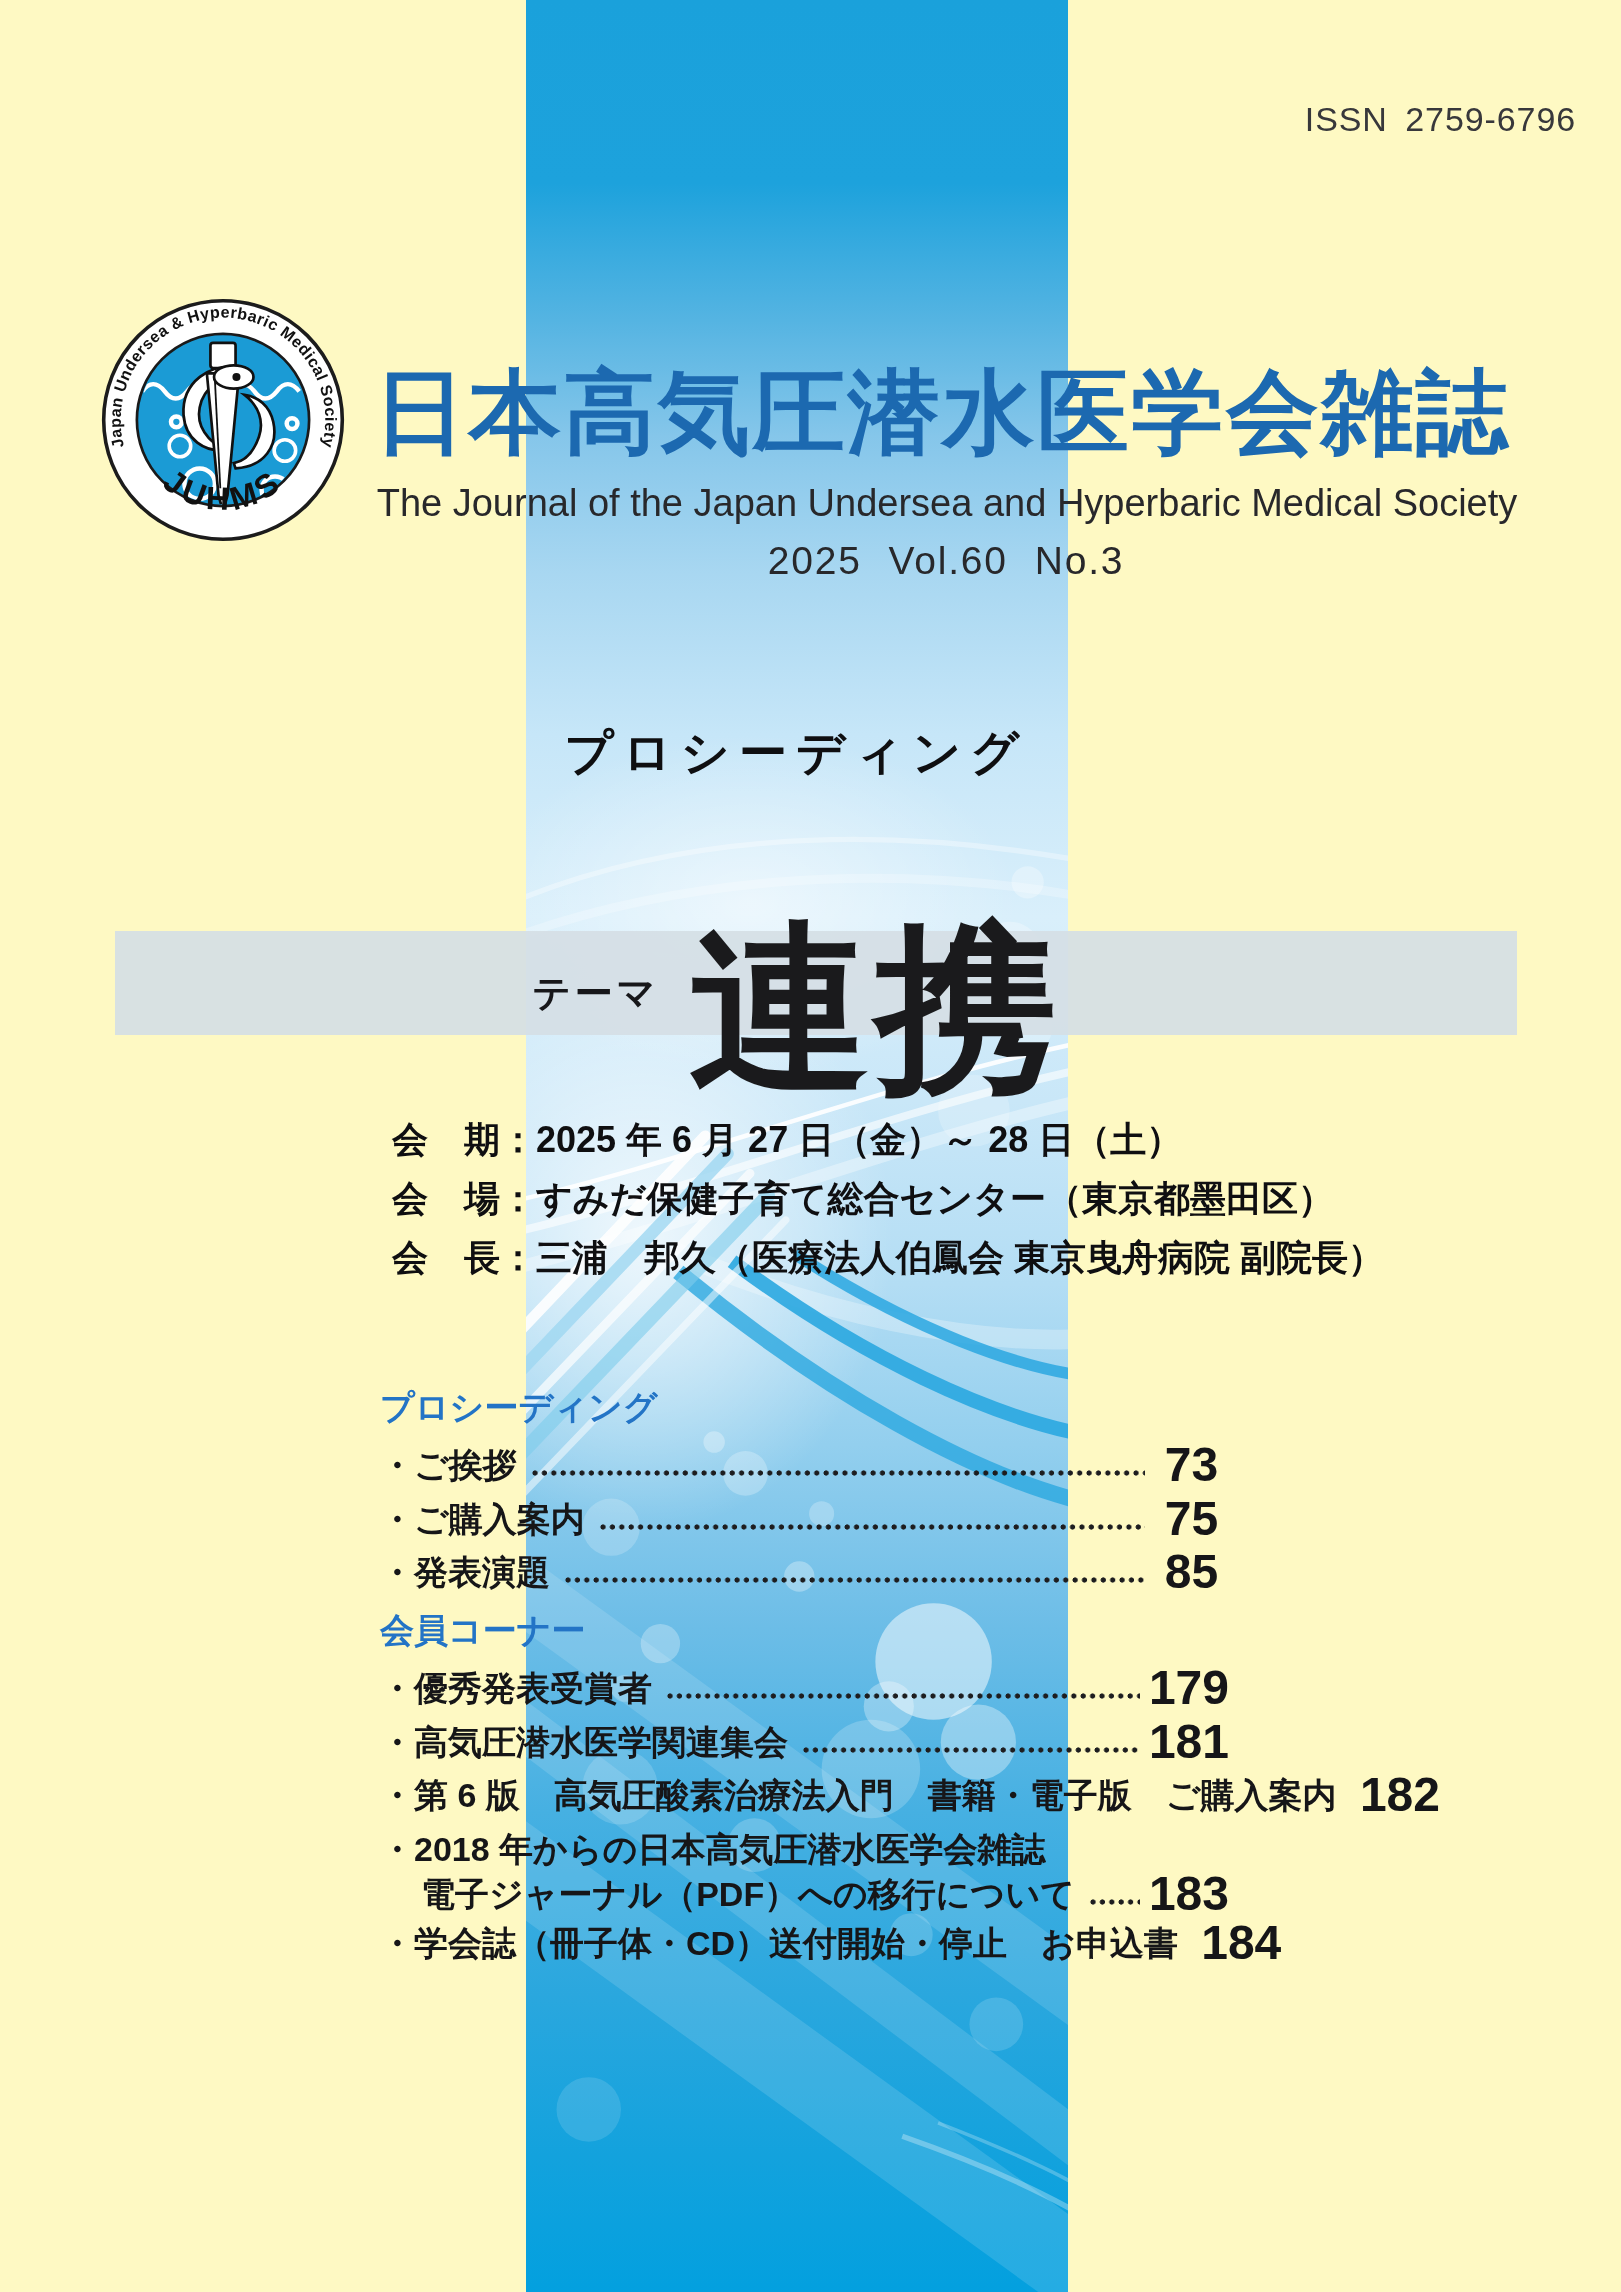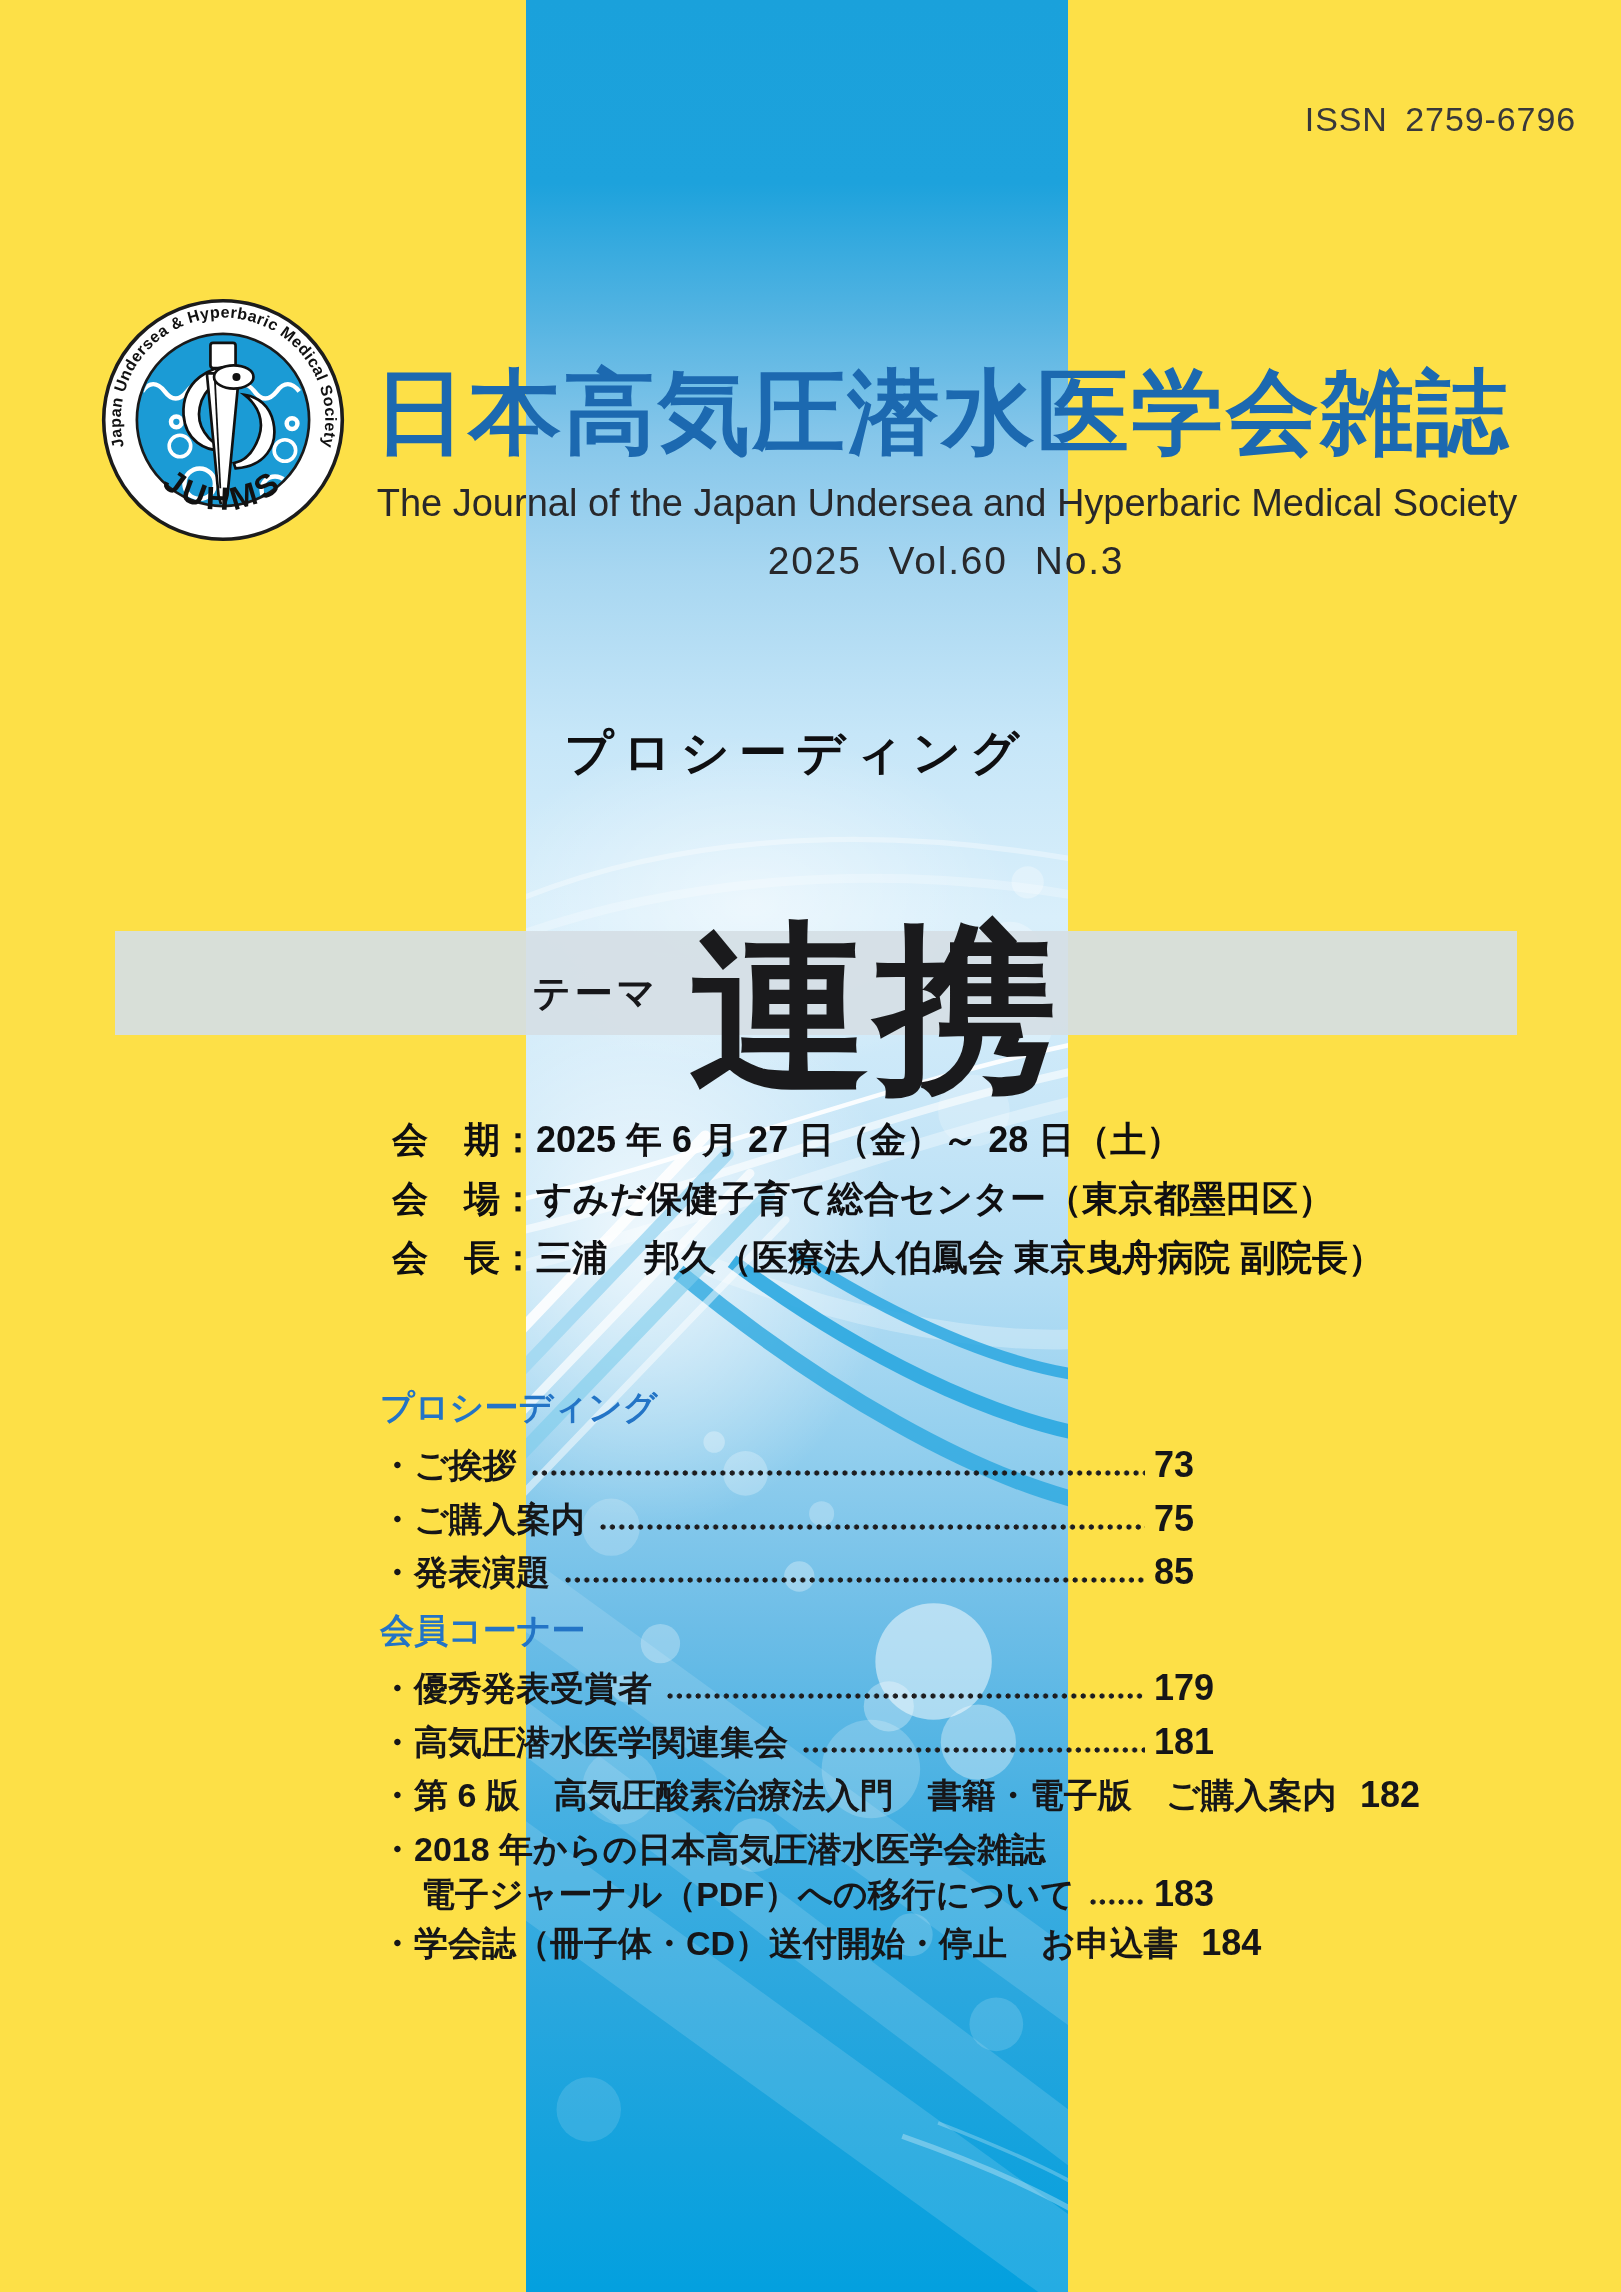--- a/index.html
+++ b/index.html
@@ -1,18 +1,18 @@
 <!DOCTYPE html>
 <html style="font-size:14.3px"><head>
 <meta charset="utf-8">
 <style>
   html,body { margin:0; padding:0; background:#ffffff; }
   .page {
     position:relative; width:1621px; height:2293px; overflow:hidden;
-    background:#fde047; font-family:"Liberation Sans", sans-serif; color:#141416;
+    background:#fef9c3; font-family:"Liberation Sans", sans-serif; color:#141416;
   }
   
   .stripe {
     position:absolute; left:526px; top:0; width:542px; height:2293px;
     background:linear-gradient(180deg,
       #1aa1db 0%, #1da2dc 8%, #55b4e2 14%, #85c6ea 19%, #a8d7f1 25%,
       #c6e6f8 32%, #d9effb 40%, #c9e7f8 48%, #b3ddf4 56%, #93cfee 63%,
       #6cbde7 71%, #46b0e2 79%, #2aa7de 87%, #13a2dd 94%, #03a0df 100%);
   }
   .stripe-decor { position:absolute; left:0; top:0; width:542px; height:2293px; }
@@ -69,21 +69,21 @@
   .toc-heading { font-size:34px; font-weight:800; color:#2374c6; margin-bottom:14.3px; white-space:nowrap; }
   .toc-section2 { margin-top:16px; }
   .toc-item { display:flex; align-items:flex-end; margin-bottom:13.4px; font-size:34px; font-weight:700; line-height:40px; }
   .bullet { flex:none; }
   .toc-label { flex:none; white-space:nowrap; }
   .leader {
     flex:1 1 auto; height:8px; margin:0 9px 8px 14.3px; align-self:flex-end;
     background-image:radial-gradient(circle at 4px 4px, #1d1d1f 2.3px, transparent 2.9px);
     background-size:9.4px 8px; background-repeat:repeat-x;
   }
-  .toc-page { flex:none; min-width:75px; text-align:left; font-size:36px; font-weight:700; }
+  .toc-page { flex:none; min-width:75px; text-align:center; font-size:48px; font-weight:700; }
   .toc-item-multi { display:block; margin-bottom:9px; }
   .toc-line { display:flex; align-items:flex-end; font-size:34px; font-weight:700; line-height:40px; }
   .toc-line.indent { margin-left:41px; margin-top:5.4px; }
   
   .footer {
     position:absolute; left:526px; top:2139px; width:542px; text-align:center;
     font-size:41px; font-weight:600; letter-spacing:12.5px; text-indent:12.5px;
     color:#0c0c0e; white-space:nowrap;
   }
 </style>

